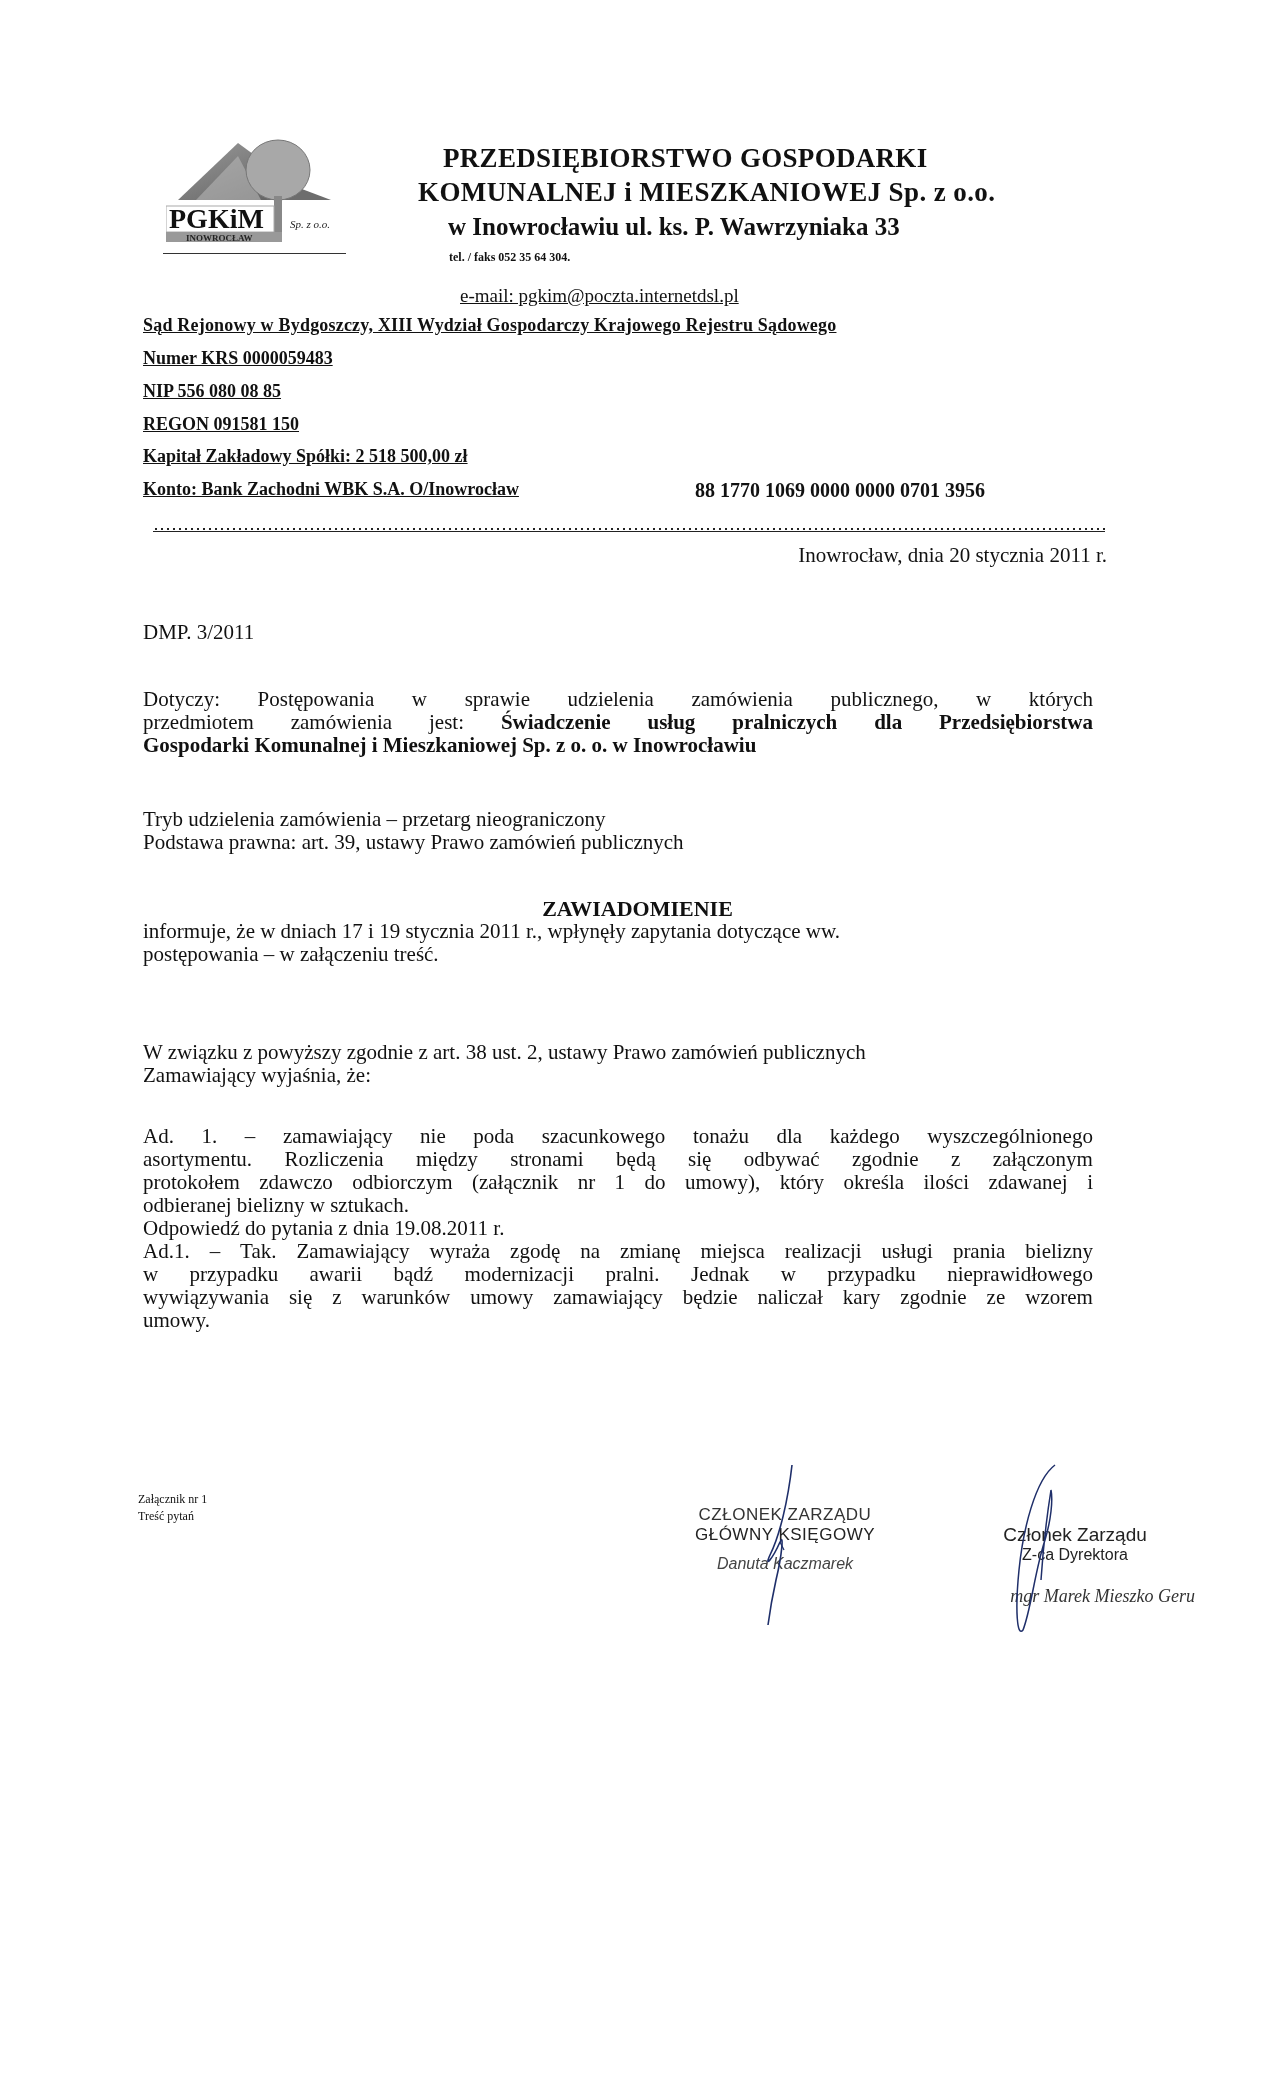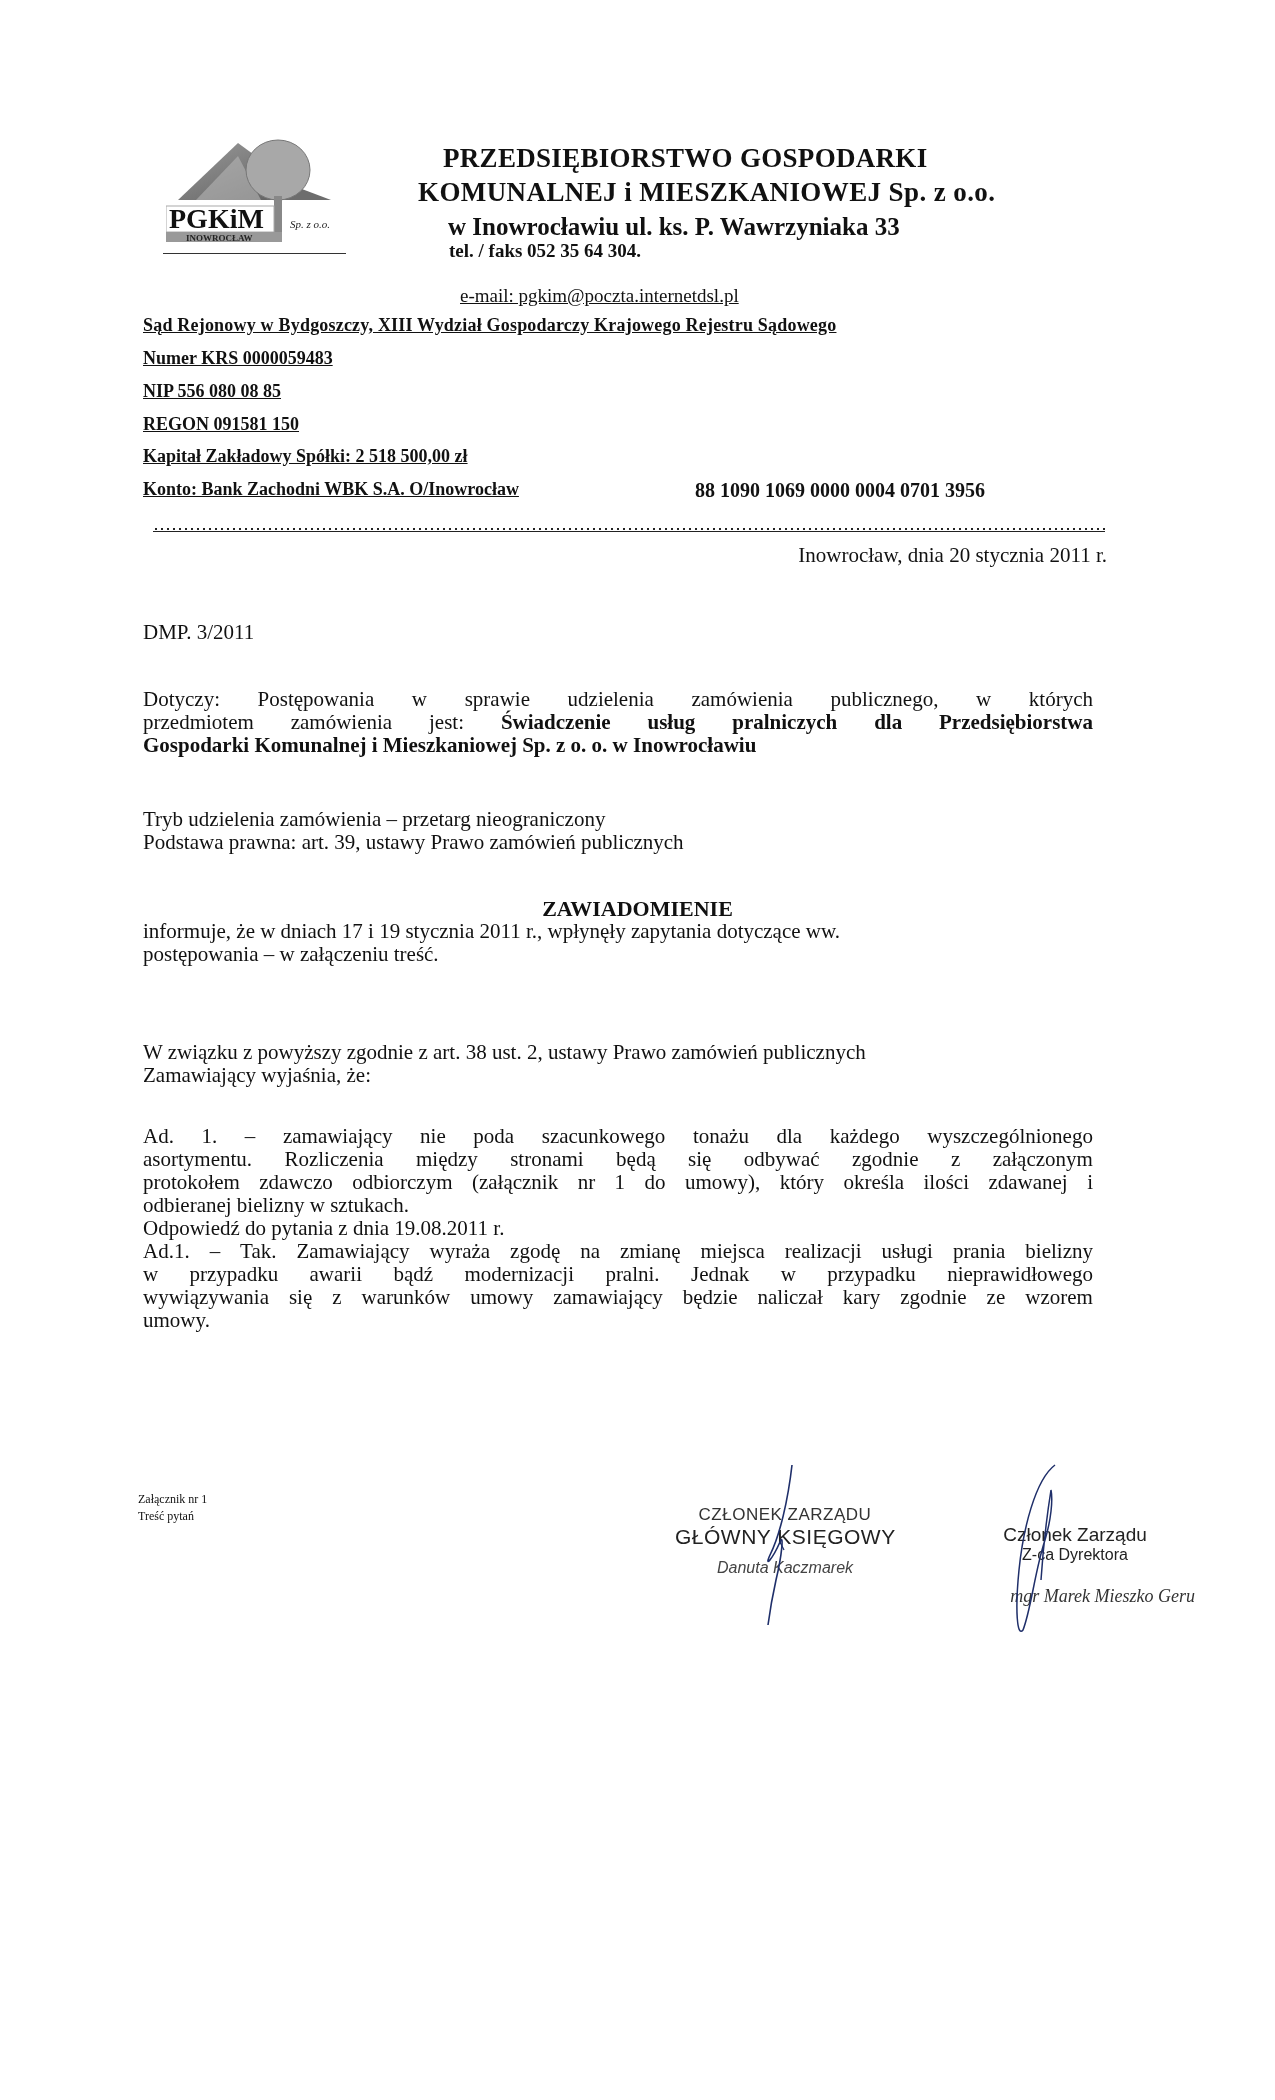--- a/index.html
+++ b/index.html
@@ -11,21 +11,21 @@
 
     
     #logo { left: 166px; top: 128px; width: 200px; height: 125px; }
     #logo-rule { left: 163px; top: 253px; width: 183px; height: 0; border-top: 1.5px solid #333; }
 
     
     .hdr { font-weight: bold; white-space: nowrap; }
     #hdr1 { left: 443px; top: 143px; font-size: 27px; letter-spacing: 0.3px; }
     #hdr2 { left: 418px; top: 177px; font-size: 27px; letter-spacing: 0.4px; }
     #hdr3 { left: 448px; top: 213px; font-size: 25px; }
-    #hdr4 { left: 449px; top: 240px; font-size: 19px; }
+    #hdr4 { left: 449px; top: 250px; font-size: 12px; }
     #email { left: 460px; top: 285px; font-size: 19px; text-decoration: underline; font-weight: normal; white-space: nowrap; }
 
     .reg { left: 143px; font-size: 18px; font-weight: bold; white-space: nowrap; text-decoration: underline; }
     #reg1 { top: 315px; letter-spacing: 0.2px; }
     #reg2 { top: 348px; }
     #reg3 { top: 381px; }
     #reg4 { top: 414px; }
     #reg5 { top: 446px; }
     #reg6 { top: 479px; }
     #acct-number { left: 695px; top: 479px; font-size: 20px; font-weight: bold; white-space: nowrap; }
@@ -51,21 +51,21 @@
     #answers { top: 1125px; }
 
     .attach { left: 138px; font-size: 12px; white-space: nowrap; }
     #attach1 { top: 1492px; }
     #attach2 { top: 1509px; }
 
     
     .stamp { font-family: "Liberation Sans", sans-serif; white-space: nowrap; text-align: center; }
     #stamp1 { left: 675px; top: 1505px; width: 220px; }
     #stamp1 .l1 { font-size: 17px; color: #333; letter-spacing: 0.5px; }
-    #stamp1 .l2 { font-size: 21px; color: #222; letter-spacing: 0.5px; }
+    #stamp1 .l2 { font-size: 17px; color: #222; letter-spacing: 0.5px; }
     #stamp1 .l3 { font-size: 16px; font-style: italic; color: #444; margin-top: 10px; }
     #stamp2 { left: 955px; top: 1524px; width: 240px; }
     #stamp2 .l1 { font-size: 19px; color: #222; }
     #stamp2 .l2 { font-size: 16px; color: #222; }
     #stamp2 .l3 { font-family: "Liberation Serif", serif; font-size: 18px; font-style: italic; color: #333; margin-top: 22px; text-align: right; margin-left: 10px; }
 
     #sig1 { left: 740px; top: 1460px; width: 90px; height: 170px; }
     #sig2 { left: 1005px; top: 1460px; width: 80px; height: 180px; }
   </style>
 </head>
@@ -98,21 +98,21 @@
 <div id="hdr3" class="abs hdr">w Inowrocławiu ul. ks. P. Wawrzyniaka 33</div>
 <div id="hdr4" class="abs hdr">tel. / faks 052 35 64 304.</div>
 <div id="email" class="abs">e-mail: pgkim@poczta.internetdsl.pl</div>
 
 <div id="reg1" class="abs reg">Sąd Rejonowy w Bydgoszczy, XIII Wydział Gospodarczy Krajowego Rejestru Sądowego</div>
 <div id="reg2" class="abs reg">Numer KRS 0000059483</div>
 <div id="reg3" class="abs reg">NIP 556 080 08 85</div>
 <div id="reg4" class="abs reg">REGON 091581 150</div>
 <div id="reg5" class="abs reg">Kapitał Zakładowy Spółki: 2 518 500,00 zł</div>
 <div id="reg6" class="abs reg">Konto: Bank Zachodni WBK S.A. O/Inowrocław</div>
-<div id="acct-number" class="abs">88 1090 1069 0000 0004 0701 3956</div>
+<div id="acct-number" class="abs">88 1770 1069 0000 0000 0701 3956</div>
 
 <div id="divider" class="abs"></div>
 
 <div id="date-line" class="abs body-text">Inowrocław, dnia 20 stycznia 2011 r.</div>
 <div id="ref" class="abs body-text">DMP. 3/2011</div>
 
 <div id="dotyczy" class="abs para body-text">
   <div class="justify-line">
     <span>Dotyczy:</span>
     <span>Postępowania</span>

